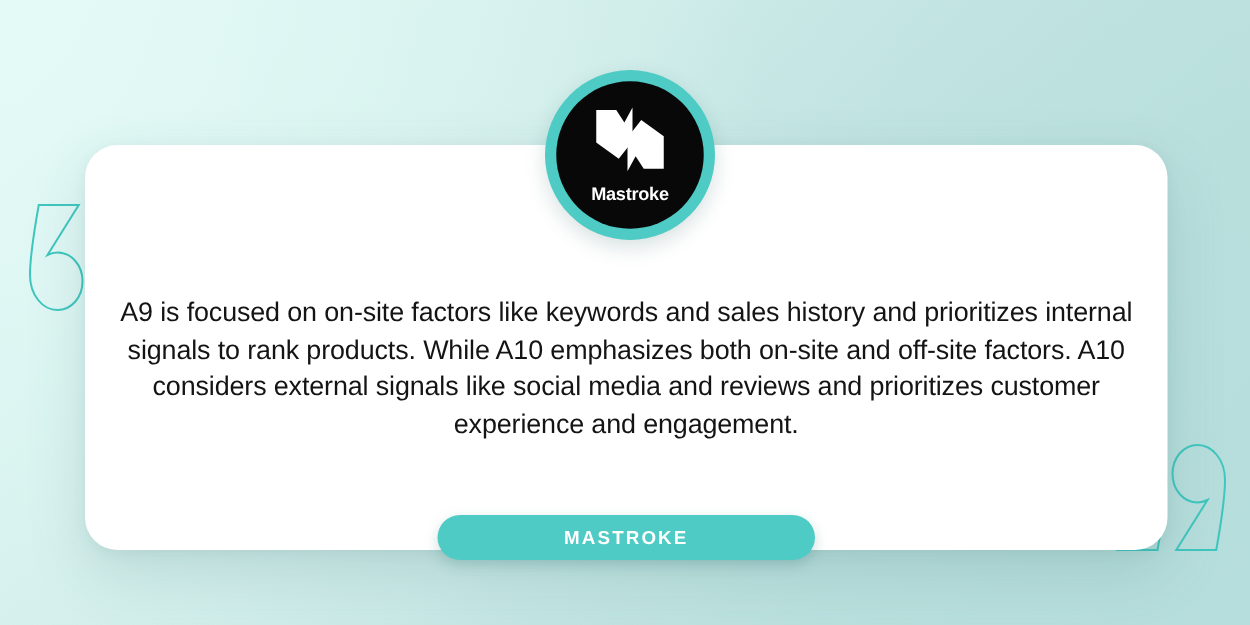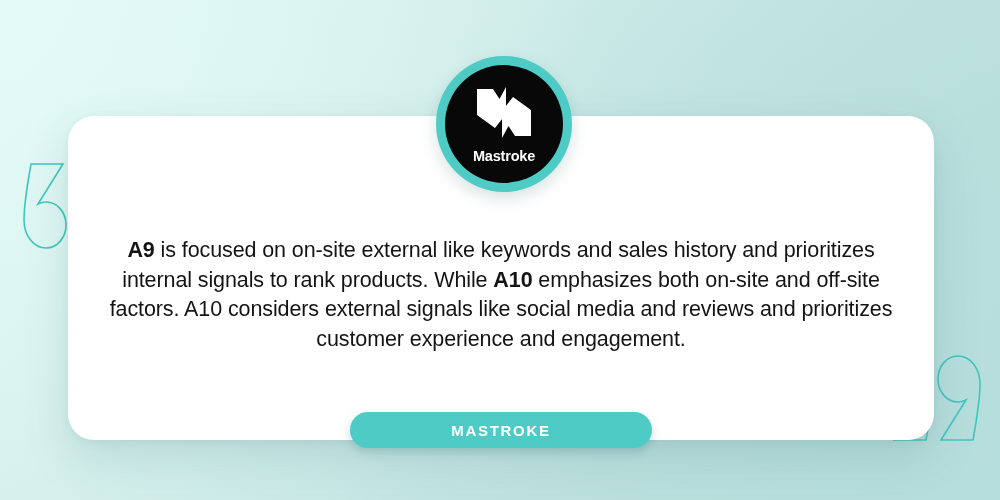--- a/index.html
+++ b/index.html
@@ -80,21 +80,21 @@
     position:absolute;
     left:96px;
     top:236px;
     width:810px;
     text-align:center;
     color:#141414;
     font-size:21.5px;
     line-height:29.5px;
     letter-spacing:-0.1px;
   }
-  .quote-body b { font-weight:bold; }
+  .quote-body b { font-weight:normal; }
 
   
   .cta-button {
     position:absolute;
     left:350px;
     top:412px;
     width:302px;
     height:36px;
     border:none;
     border-radius:18px;
@@ -124,21 +124,21 @@
 <div class="quote-mark quote-close">
   <svg width="96" height="92" viewBox="0 0 96 92" fill="none">
     <path d="M55 88 L87 88 C92 60 94 42 94 32 C94 16 84 4 72 4 C61 4 52 14 52 27 C52 40 61 50 72 50 C75 50 78 49 80 48 Z" stroke="#3FC6BE" stroke-width="1.6" fill="none"></path>
     <path d="M8 88 L40 88 C45 60 47 42 47 32 C47 16 37 4 25 4 C14 4 5 14 5 27 C5 40 14 50 25 50 C28 50 31 49 33 48 Z" stroke="#3FC6BE" stroke-width="1.6" fill="none"></path>
   </svg>
 </div>
 
 <div class="quote-card"></div>
 
 <div class="quote-body">
-  <span><b>A9</b></span><span> is focused on on-site external like keywords and sales history and prioritizes internal signals to rank products. While </span><span><b>A10</b></span><span> emphasizes both on-site and off-site factors. A10 considers external signals like social media and reviews and prioritizes customer experience and engagement.</span>
+  <span><b>A9</b></span><span> is focused on on-site factors like keywords and sales history and prioritizes internal signals to rank products. While </span><span><b>A10</b></span><span> emphasizes both on-site and off-site factors. A10 considers external signals like social media and reviews and prioritizes customer experience and engagement.</span>
 </div>
 
 <div class="logo-badge">
   <div class="logo-disc">
     <span class="logo-mark">
       <svg width="58" height="55" viewBox="0 0 58 55" fill="none">
         <path d="M2 4 L18 4 L24.5 14 L31 2 L31 29 L20 43 L2 30 Z" fill="#ffffff"></path>
         <path d="M56 51 L40 51 L33.5 41 L27 53 L27 26 L38 12 L56 25 Z" fill="#ffffff"></path>
       </svg>
     </span>

